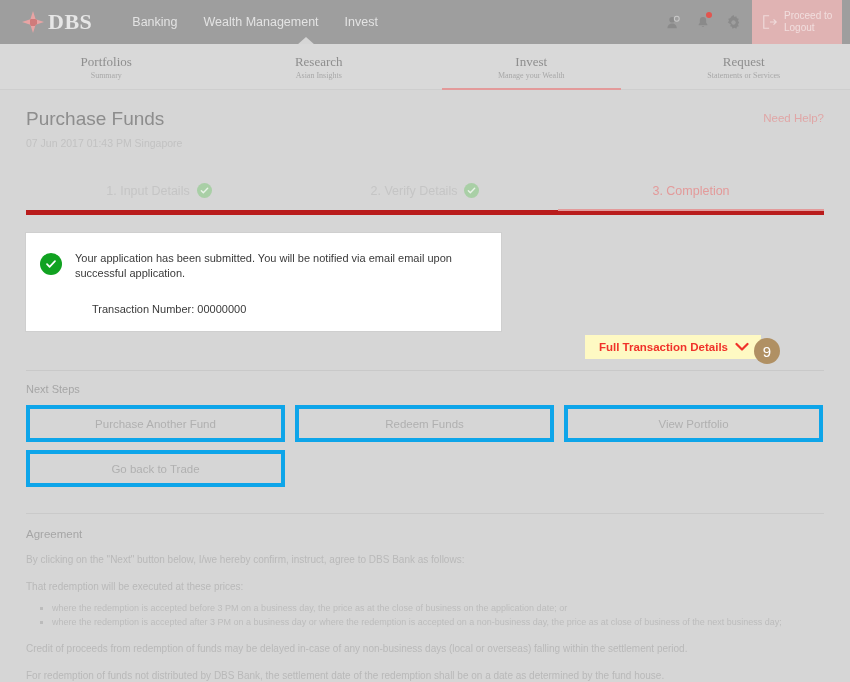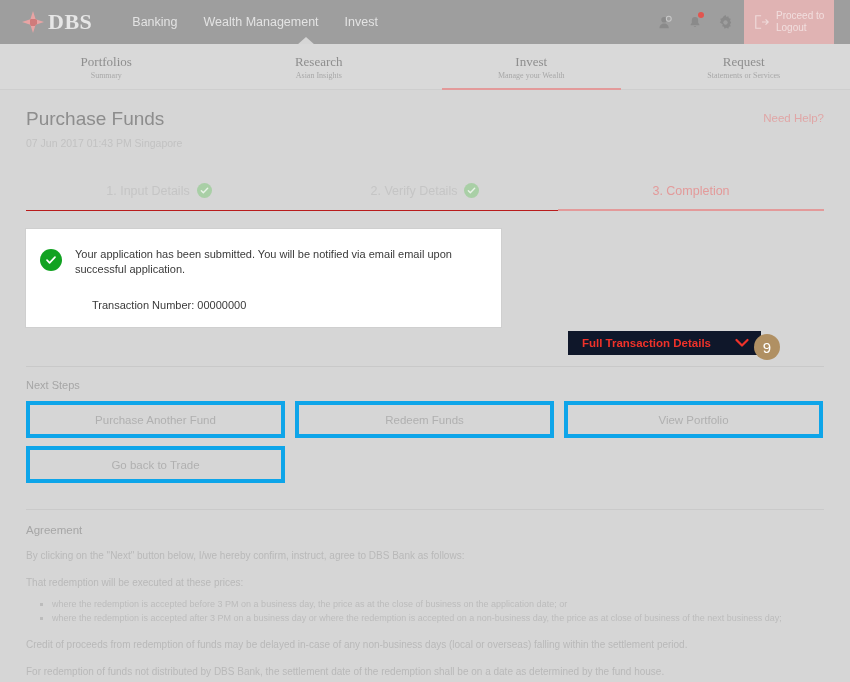--- a/index.html
+++ b/index.html
@@ -37,21 +37,21 @@
   }
   .logo-text {
     color: #e6e6e6; font-size: 22px; font-weight: bold;
     letter-spacing: 0.5px; font-family: "Liberation Serif", serif;
   }
   .topnav { display: flex; align-items: center; gap: 26px; }
   .topnav a {
     color: #e3e3e3; font-size: 12.5px; text-decoration: none;
   }
   .top-right {
-    position: absolute; right: 16px; top: 0; height: 44px;
+    position: absolute; right: 8px; top: 0; height: 44px;
     display: flex; align-items: center;
   }
   .ticon {
     width: 30px; height: 44px;
     display: flex; align-items: center; justify-content: center;
     position: relative;
   }
   .ticon svg { display:block; }
   .dot-badge {
     position:absolute; width:6px; height:6px; border-radius:50%;
@@ -99,21 +99,21 @@
   .page-title { font-size: 19px; color: #8d8d8d; font-weight: normal; }
   .page-date { font-size: 10.5px; color: #c2c2c2; margin-top: 7px; }
   .need-help {
     position: absolute; right: 0; top: 22px;
     font-size: 11.5px; color: #e0a6a6; text-decoration: none;
   }
 
   
   .steps {
     margin-top: 26px; display: flex;
-    border-bottom: 1px solid #b91c1c; position: relative;
+    border-bottom: 5px solid #b91c1c; position: relative;
   }
   .step {
     flex:1; display:flex; align-items:center; justify-content:center;
     padding: 8px 0 12px; font-size: 12.5px; color: #c5c5c5;
     position: relative; gap: 7px;
   }
   .step.active { color: #e39a9a; }
   .step.active::after {
     content:""; position:absolute; bottom:-1px; left:0; right:0;
     height:2px; background:#e39a9a;
@@ -146,22 +146,22 @@
 
   
   .ftd-row {
     margin-top: 8px; height: 32px;
     border-bottom: 1px solid #c9c9c9;
     display: flex; align-items: center; justify-content: flex-end;
     padding-right: 34px; position: relative;
   }
   .ftd-highlight {
     position: absolute; right: 63px; top: -4px;
-    background: #0f172a; padding: 6px 12px 6px 14px;
-    display: flex; align-items: center; gap: 24px;
+    background: #fef9c3; padding: 6px 12px 6px 14px;
+    display: flex; align-items: center; gap: 7px;
   }
   .ftd-link {
     font-size: 11.5px; color: #f0322a; font-weight: bold;
     text-decoration: none; white-space: nowrap;
   }
   .chev { display:block; }
   .marker {
     position: absolute; border-radius: 50%;
     background: #b09063; color: #ffffff;
     display:flex; align-items:center; justify-content:center;

